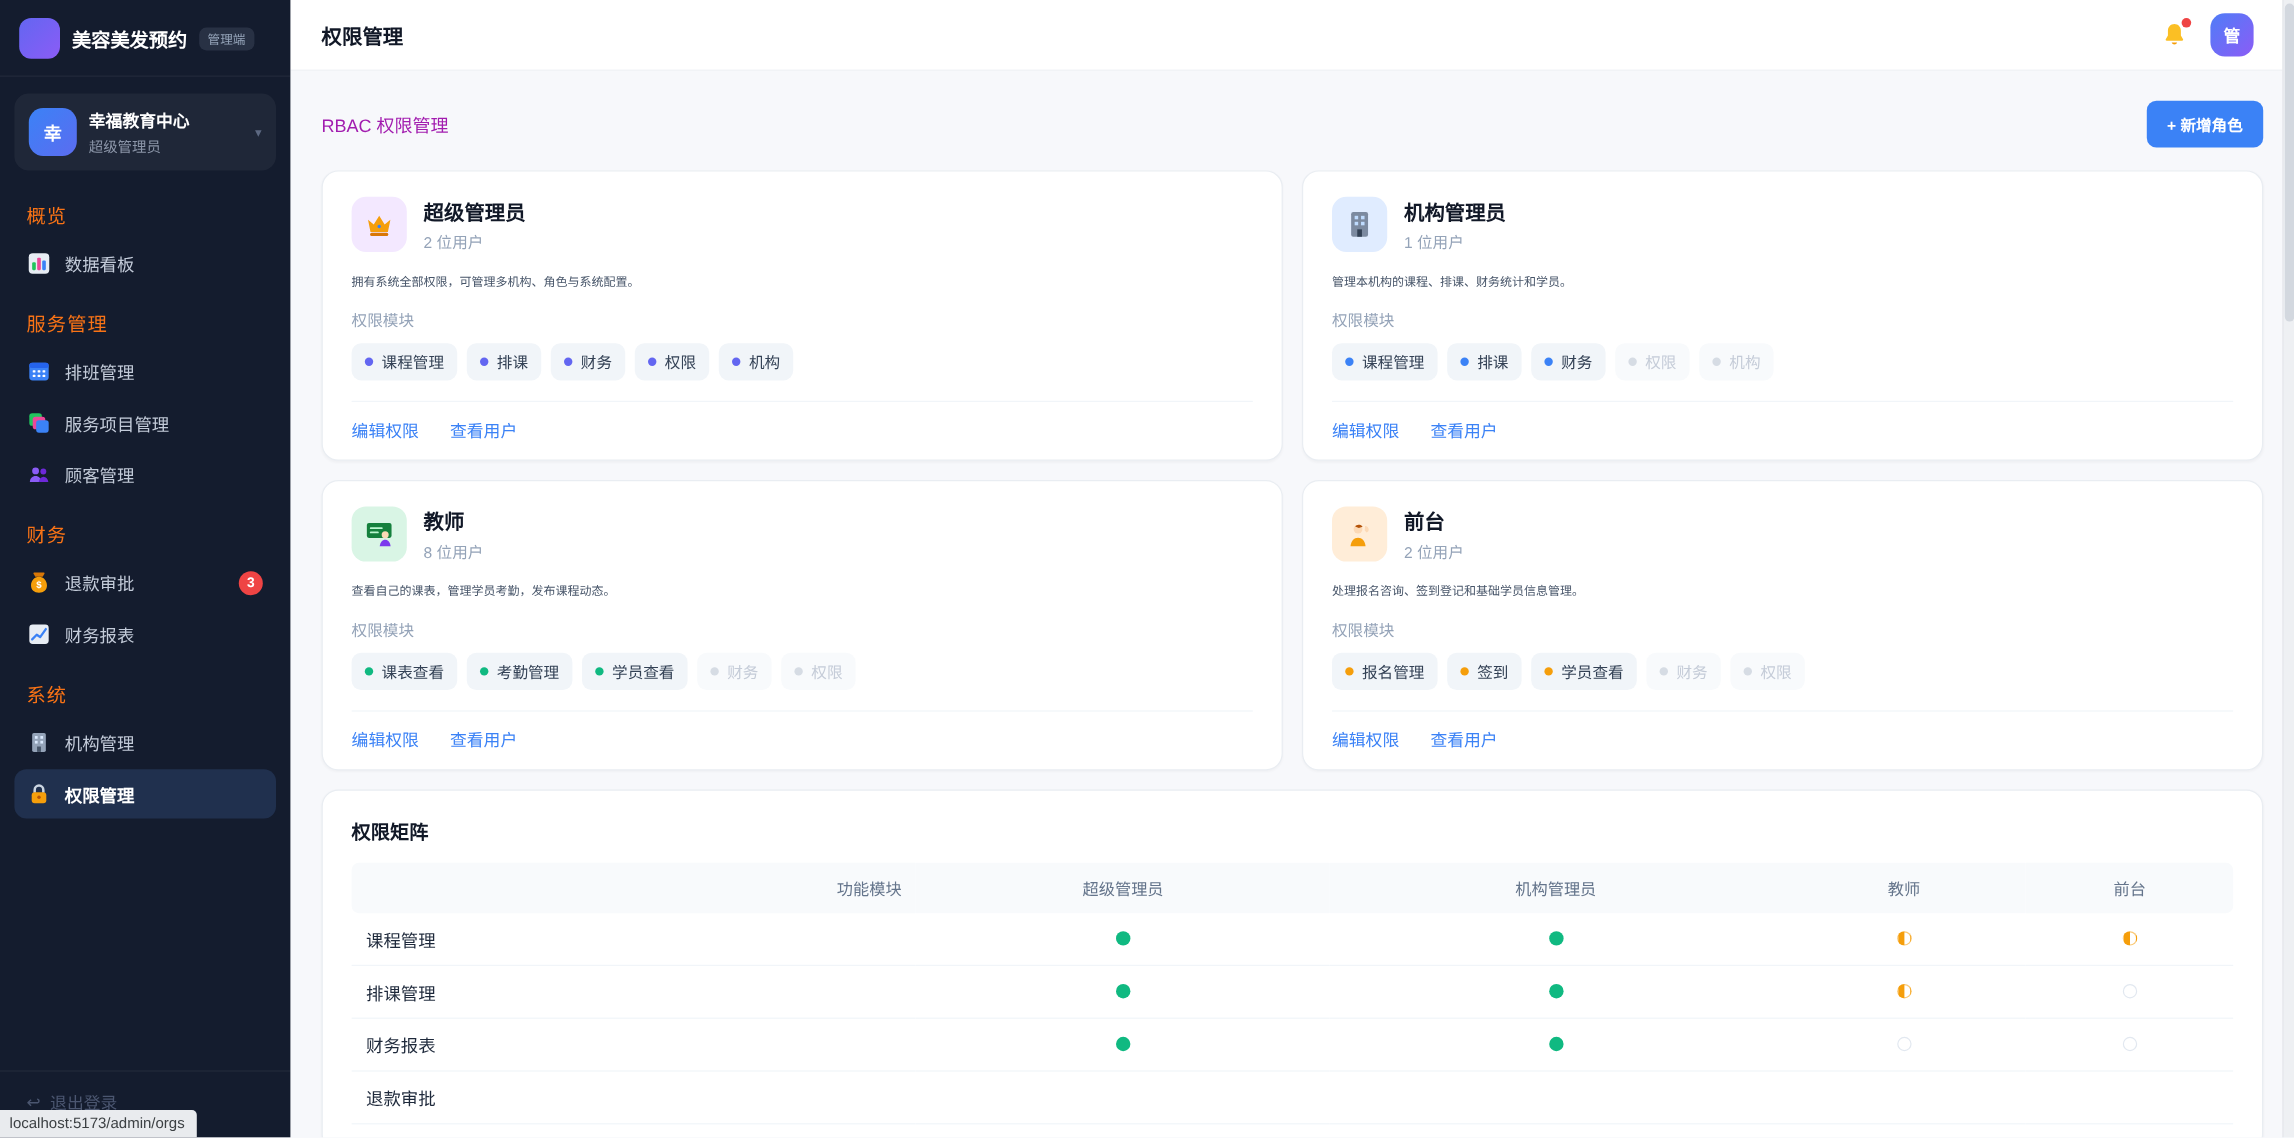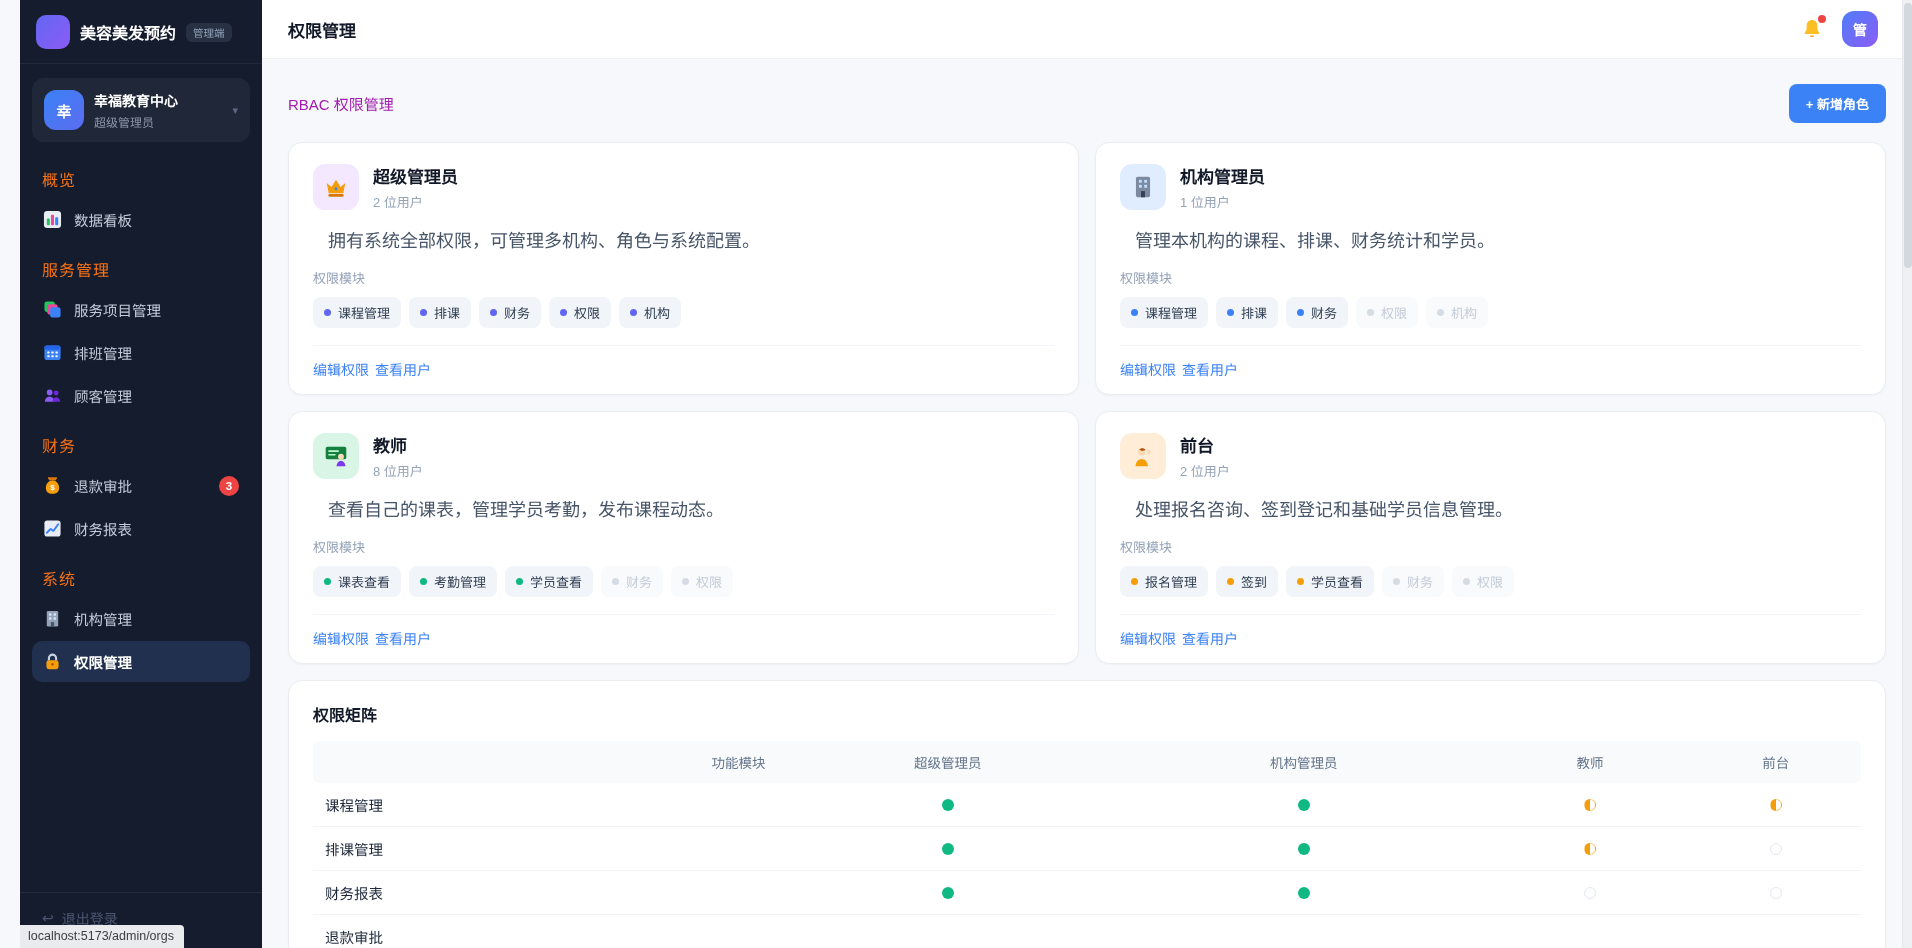--- a/index.html
+++ b/index.html
@@ -1,18 +1,18 @@
 <!DOCTYPE html>
 <html lang="zh-CN"><head>
 <meta charset="utf-8">
 <style>
   * { margin:0; padding:0; box-sizing:border-box; }
   html,body { width:1912px; height:948px; overflow:hidden; }
   body { font-family:"Liberation Sans","DejaVu Sans",sans-serif; background:#f7f8fb; color:#1e293b; }
-  .app { display:flex; width:100%; height:100%; position:relative;padding-left:20px; }
+  .app { display:flex; width:100%; height:100%; position:relative; }
 
   
   .sidebar { width:242px; min-width:242px; background:#141c2e; color:#e2e8f0; display:flex; flex-direction:column; position:relative; }
   .side-head { display:flex; align-items:center; gap:10px; padding:15px 16px 14px; border-bottom:1px solid rgba(255,255,255,.06); }
   .logo { width:34px; height:34px; border-radius:10px; background:linear-gradient(135deg,#6366f1,#8b5cf6); flex:none; }
   .brand-name { font-size:16px; font-weight:700; color:#fff; white-space:nowrap; }
   .brand-badge { font-size:10.5px; color:#94a3b8; background:rgba(148,163,184,.16); padding:2px 7px; border-radius:6px; white-space:nowrap; }
   .org-card { margin:14px 12px 4px; background:rgba(255,255,255,.05); border-radius:12px; padding:12px; display:flex; align-items:center; gap:10px; cursor:pointer; }
   .org-avatar { width:40px; height:40px; border-radius:12px; background:linear-gradient(135deg,#3b82f6,#5b6cf0); color:#fff; font-size:15px; font-weight:700; display:flex; align-items:center; justify-content:center; flex:none; }
   .org-name { font-size:14px; font-weight:700; color:#fff; }
@@ -43,27 +43,27 @@
   .toolbar-subtitle { font-size:15px; color:#a21caf; }
   .btn-primary { background:#3b82f6; color:#fff; border:none; border-radius:8px; padding:10px 17px; font-size:13px; font-weight:700; cursor:pointer; font-family:inherit; }
 
   .cards { display:grid; grid-template-columns:1fr 1fr; gap:16px; }
   .role-card { background:#fff; border:1px solid #e9edf2; border-radius:14px; padding:20px 24px 15px; box-shadow:0 1px 2px rgba(16,24,40,.03); }
   .role-head { display:flex; align-items:center; gap:14px; }
   .role-iconbox { width:46px; height:46px; border-radius:12px; display:flex; align-items:center; justify-content:center; flex:none; }
   .role-iconbox svg { width:26px; height:26px; }
   .role-name { font-size:17px; font-weight:700; color:#111827; }
   .role-users { font-size:13px; color:#94a3b8; margin-top:4px; }
-  .role-desc { font-size:18px; color:#475569; margin:15px 15px 16px; }
+  .role-desc { font-size:10px; color:#475569; margin:15px 0 16px; }
   .modules-label { font-size:13px; color:#94a3b8; margin-bottom:10px; }
   .tags { display:flex; flex-wrap:wrap; gap:8px; }
   .tag { display:inline-flex; align-items:center; gap:7px; background:#f1f5f9; color:#334155; font-size:13px; padding:6px 11px; border-radius:8px; }
   .tag .dot { width:7px; height:7px; border-radius:50%; }
   .tag.off { background:#f8fafc; color:#c5ccd8; }
-  .role-actions { border-top:1px solid #f1f5f9; margin-top:17px; padding-top:13px; display:flex; gap:6px; }
+  .role-actions { border-top:1px solid #f1f5f9; margin-top:17px; padding-top:13px; display:flex; gap:26px; }
   .role-actions a { color:#3b82f6; font-size:14px; text-decoration:none; cursor:pointer; }
 
   .matrix-card { background:#fff; border:1px solid #e9edf2; border-radius:14px; padding:21px 24px; margin-top:16px; box-shadow:0 1px 2px rgba(16,24,40,.03); }
   .matrix-title { font-size:16px; font-weight:700; color:#111827; margin-bottom:15px; }
   table.matrix { width:100%; border-collapse:collapse; }
   table.matrix thead th { background:#f8fafc; color:#64748b; font-size:13.5px; font-weight:400; padding:11px 12px; text-align:center; }
   table.matrix thead th:first-child { text-align:right; border-radius:6px 0 0 6px; }
   table.matrix thead th:last-child { border-radius:0 6px 6px 0; }
   table.matrix tbody td { padding:11px 12px; border-bottom:1px solid #f1f5f9; text-align:center; }
   table.matrix tbody td:first-child { text-align:left; font-size:14.5px; color:#1e293b; }
@@ -107,43 +107,43 @@
               <rect x="8.4" y="5" width="3.2" height="11" rx="1" fill="#ec4899"></rect>
               <rect x="12.8" y="7.5" width="3.2" height="8.5" rx="1" fill="#3b82f6"></rect>
             </svg>
           </span>
           <span>数据看板</span>
         </div>
         <div class="section-label">服务管理</div>
         <div class="nav-item">
           <span class="nav-icon">
             <svg viewBox="0 0 20 20">
-              <rect x="1.5" y="1.5" width="11" height="11" rx="2.5" fill="#22c55e"></rect>
-              <rect x="4.5" y="4.5" width="11" height="11" rx="2.5" fill="#ec4899"></rect>
-              <rect x="7.5" y="7.5" width="11" height="11" rx="2.5" fill="#3b82f6"></rect>
-            </svg>
-          </span>
-          <span>服务项目管理</span>
-        </div>
-        <div class="nav-item">
-          <span class="nav-icon">
-            <svg viewBox="0 0 20 20">
               <rect x="1.5" y="2.5" width="17" height="15.5" rx="3" fill="#3b82f6"></rect>
               <rect x="1.5" y="2.5" width="17" height="4.5" rx="2.2" fill="#2563eb"></rect>
               <g fill="#ffffff">
                 <rect x="4.5" y="9" width="2.4" height="2" rx=".5"></rect>
                 <rect x="8.8" y="9" width="2.4" height="2" rx=".5"></rect>
                 <rect x="13.1" y="9" width="2.4" height="2" rx=".5"></rect>
                 <rect x="4.5" y="13" width="2.4" height="2" rx=".5"></rect>
                 <rect x="8.8" y="13" width="2.4" height="2" rx=".5"></rect>
                 <rect x="13.1" y="13" width="2.4" height="2" rx=".5"></rect>
               </g>
             </svg>
           </span>
           <span>排班管理</span>
+        </div>
+        <div class="nav-item">
+          <span class="nav-icon">
+            <svg viewBox="0 0 20 20">
+              <rect x="1.5" y="1.5" width="11" height="11" rx="2.5" fill="#22c55e"></rect>
+              <rect x="4.5" y="4.5" width="11" height="11" rx="2.5" fill="#ec4899"></rect>
+              <rect x="7.5" y="7.5" width="11" height="11" rx="2.5" fill="#3b82f6"></rect>
+            </svg>
+          </span>
+          <span>服务项目管理</span>
         </div>
         <div class="nav-item">
           <span class="nav-icon">
             <svg viewBox="0 0 20 20">
               <circle cx="7" cy="6.8" r="3" fill="#8b5cf6"></circle>
               <path d="M2 16.5c0-3.1 2.2-5.2 5-5.2s5 2.1 5 5.2z" fill="#8b5cf6"></path>
               <circle cx="13.8" cy="7.3" r="2.6" fill="#6d28d9"></circle>
               <path d="M9.8 16.5c.3-2.8 2-4.7 4.2-4.7s3.9 1.9 4.2 4.7z" fill="#6d28d9"></path>
             </svg>
           </span>

